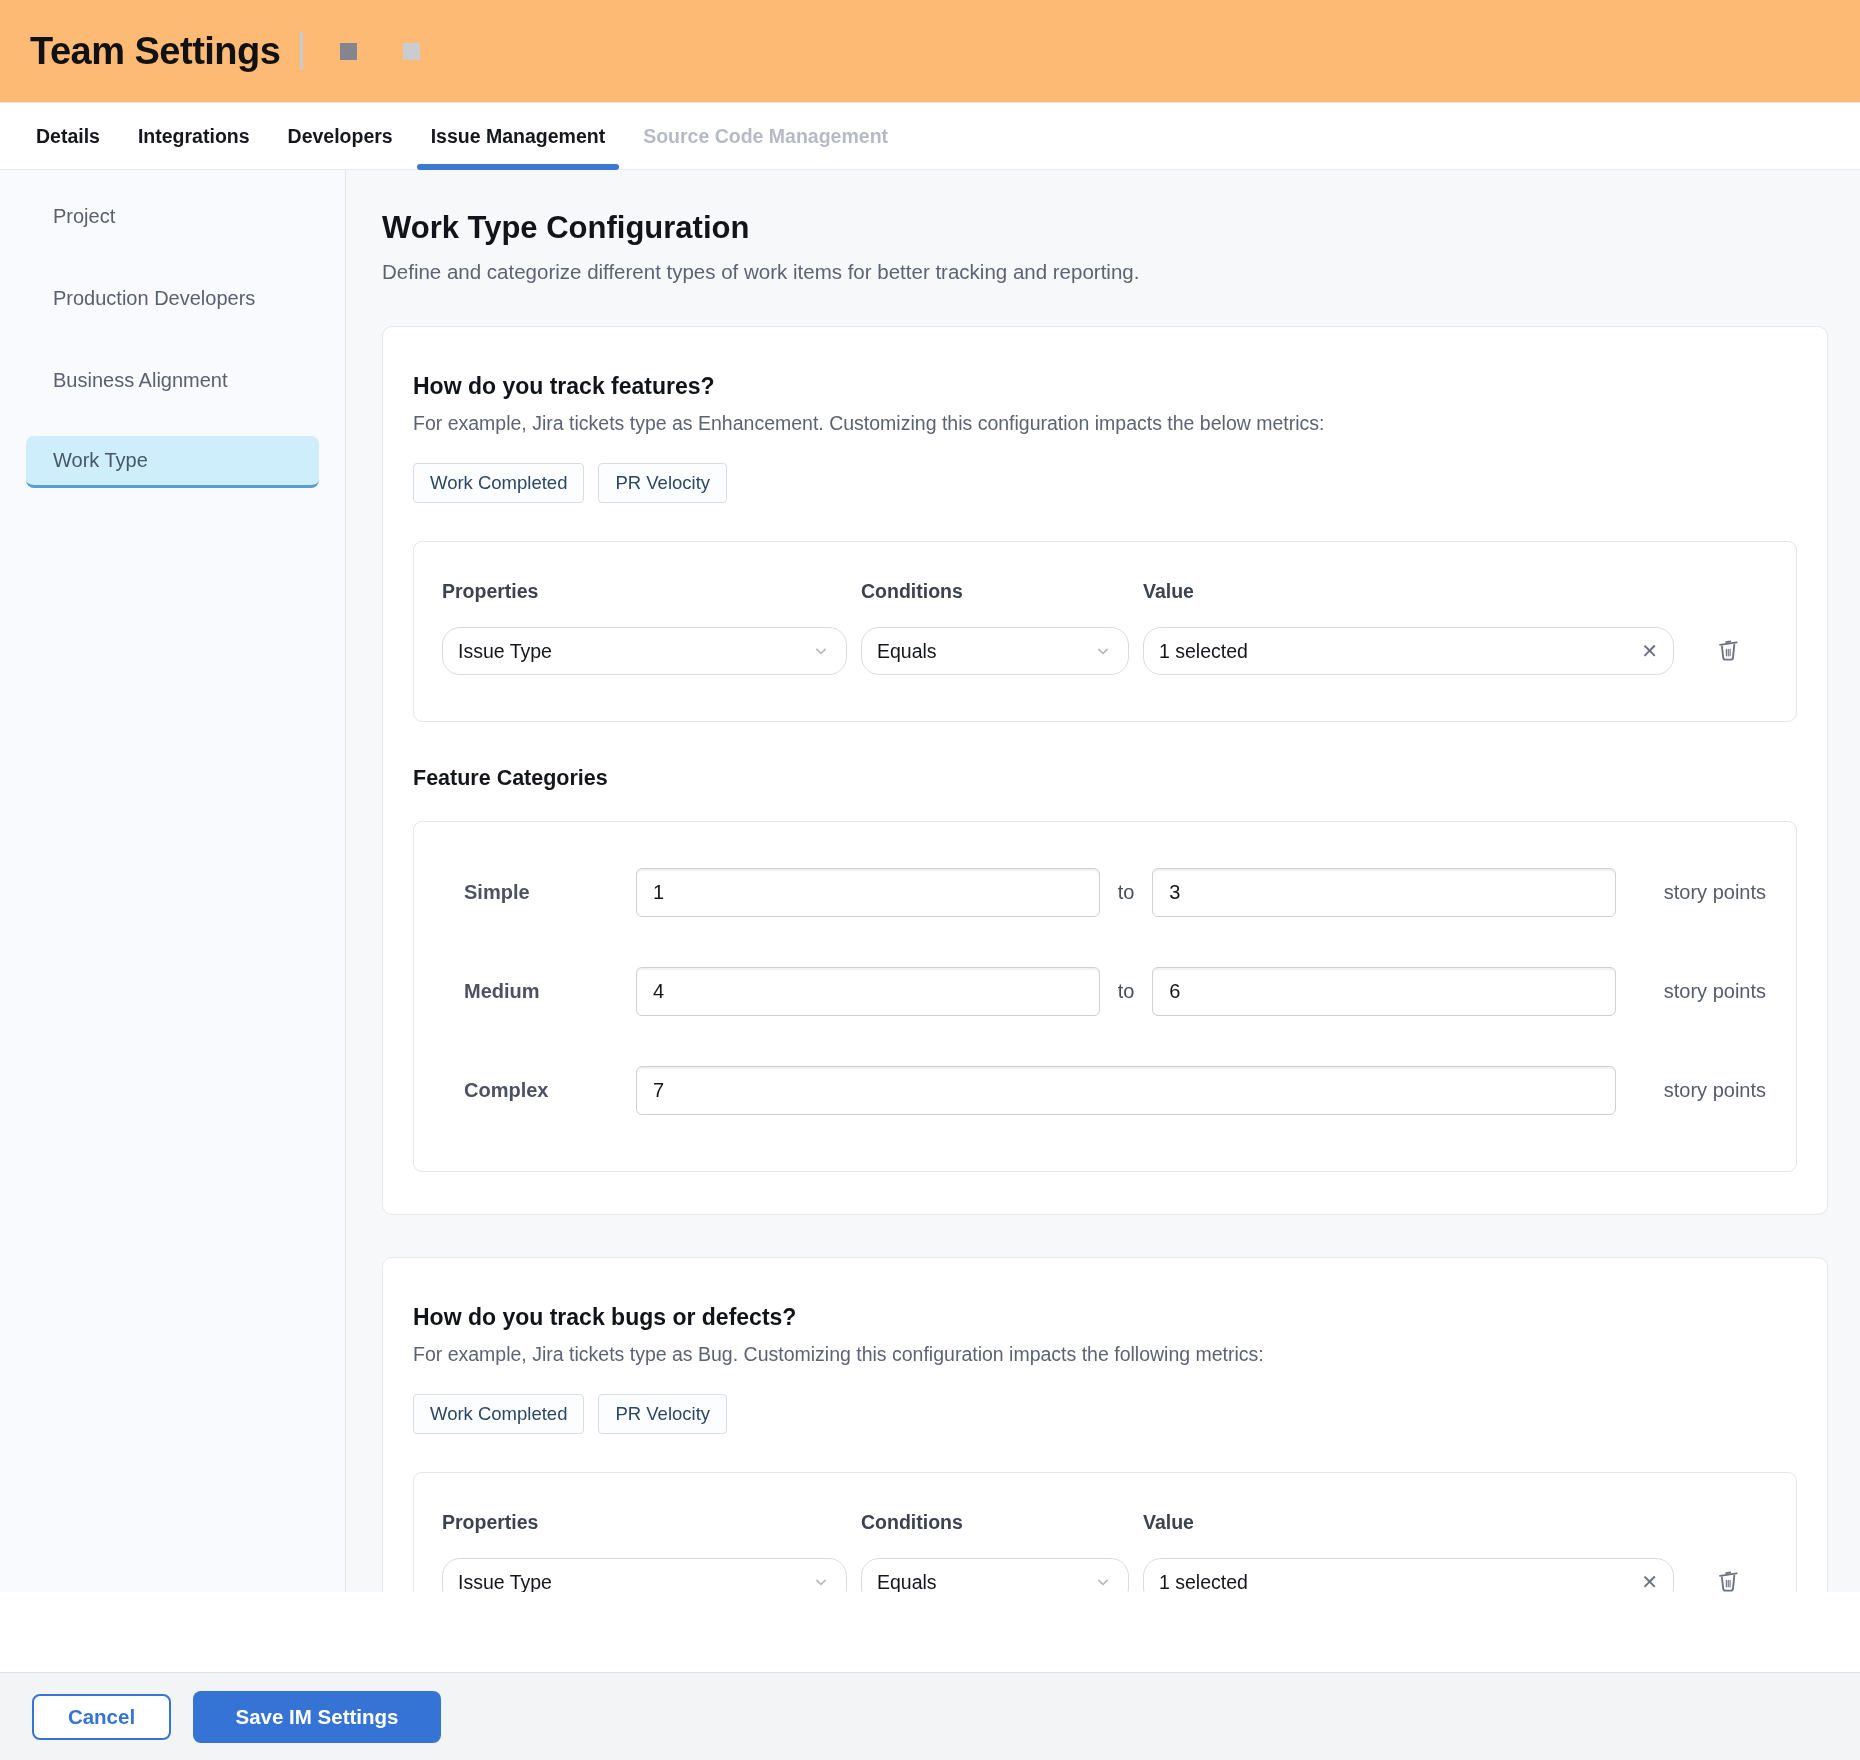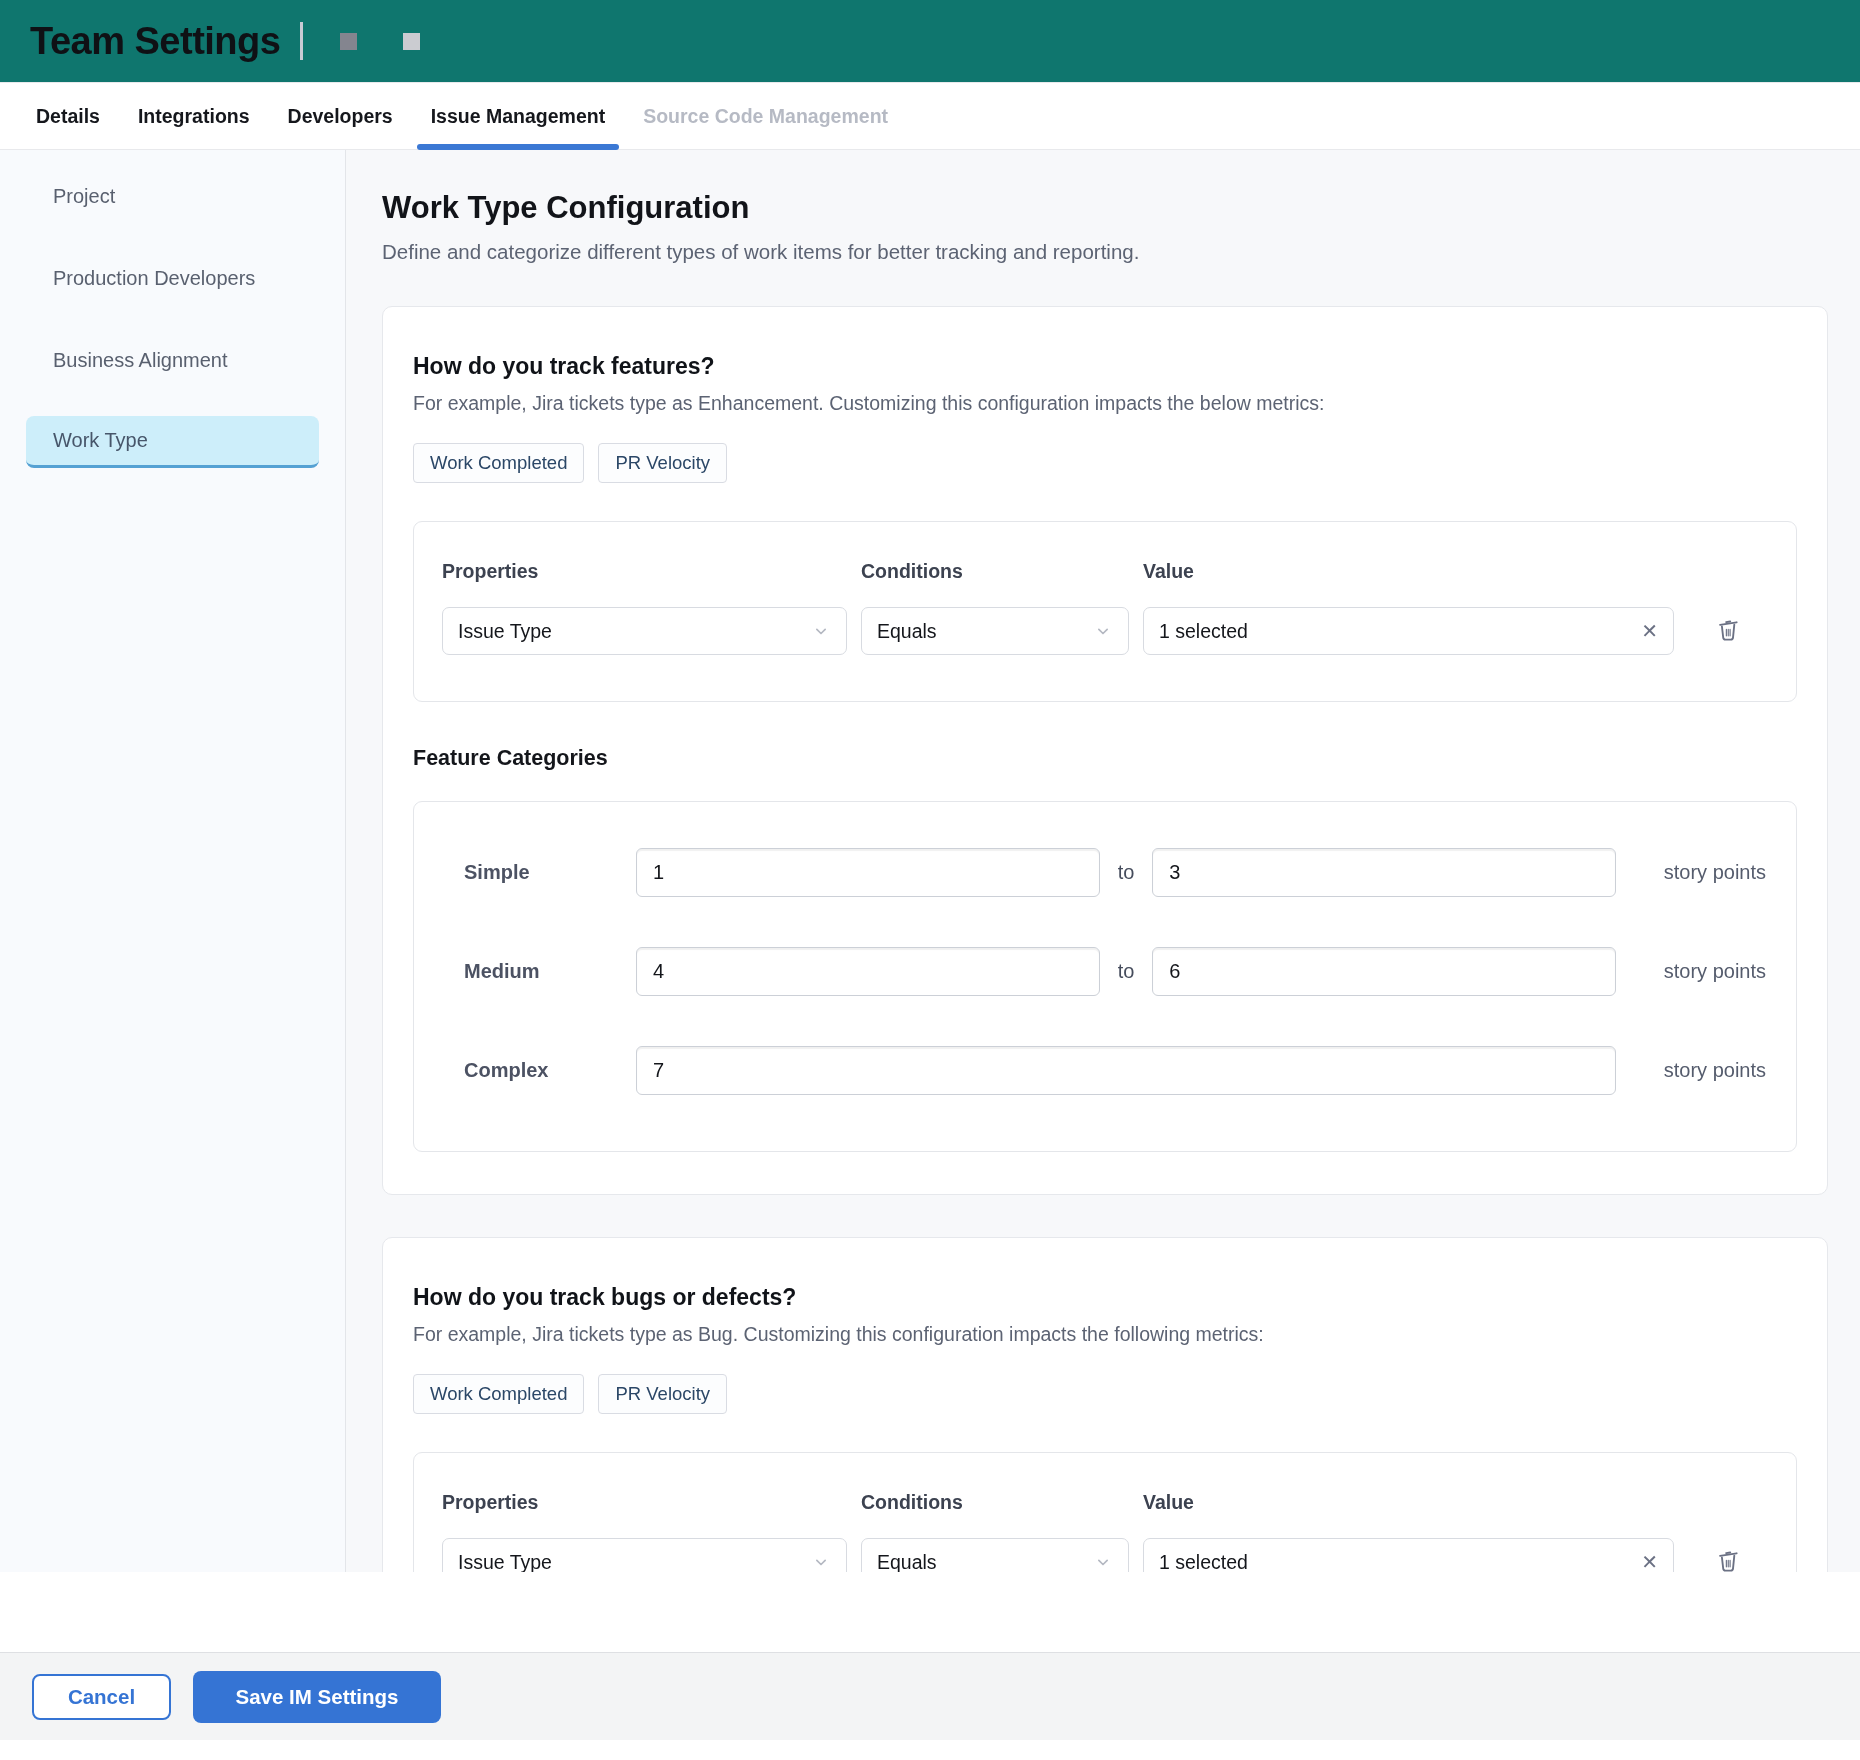--- a/index.html
+++ b/index.html
@@ -1,21 +1,21 @@
 <!DOCTYPE html>
 <html><head>
 <meta charset="utf-8">
 <style>
   * { margin:0; padding:0; box-sizing:border-box; }
   html,body { width:1860px; height:1760px; overflow:hidden; background:#fff;
     font-family:"Liberation Sans", sans-serif; color:#14161b; }
 
   
-  .header { height:83px; display:flex; align-items:center; padding-left:30px;
-    background:#0f766e; border-bottom:1px solid #e8e9ec; }
+  .header { height:103px; display:flex; align-items:center; padding-left:30px;
+    background:#fdba74; border-bottom:1px solid #e8e9ec; }
   .header-title { font-size:38px; font-weight:bold; color:#0f1115; letter-spacing:-0.5px; }
   .header-sep { width:3px; height:38px; background:#c9cbd4; margin-left:20px; }
   .hdr-sq { width:17px; height:17px; }
   .hdr-sq.dark { background:#84858f; margin-left:37px; }
   .hdr-sq.light { background:#cbccd1; margin-left:46px; }
 
   
   .tabbar { height:67px; display:flex; padding-left:17px; background:#fff;
     border-bottom:1px solid #e8e9ec; }
   .tab { position:relative; display:flex; align-items:center; padding:0 19px;
@@ -44,21 +44,21 @@
 
   .chips { display:flex; gap:14px; margin-top:28px; }
   .chip { border:1px solid #d9dce3; border-radius:4px; padding:8px 16px;
     font-size:18.5px; color:#2b4767; background:#fcfdfe; }
 
   .panel { border:1px solid #e4e6ea; border-radius:9px; margin-top:38px;
     padding:38px 28px 46px 28px; }
   .filter-grid { display:grid; grid-template-columns:405px 268px 1fr 80px;
     column-gap:14px; row-gap:24px; align-items:center; }
   .col-h { font-size:19.5px; font-weight:bold; color:#3c4250; }
-  .select, .value-box { height:48px; border:1px solid #d8dbe1; border-radius:7px;
+  .select, .value-box { height:48px; border:1px solid #d8dbe1; border-radius:18px;
     background:#fff; display:flex; align-items:center; justify-content:space-between;
     padding:0 15px; font-size:19.5px; color:#14161b; cursor:pointer; }
   .chev { width:20px; height:20px; flex-shrink:0; }
   .clear-x { font-size:20px; color:#6b7184; cursor:pointer; }
   .trash-cell { display:flex; justify-content:center; }
   .trash-btn { background:none; border:none; cursor:pointer; padding:4px; }
 
   .cat-h { font-size:21.5px; font-weight:bold; color:#14161b; margin-top:44px; }
   .cat-panel { border:1px solid #e4e6ea; border-radius:9px; margin-top:30px;
     padding:46px 30px 56px 30px; }

